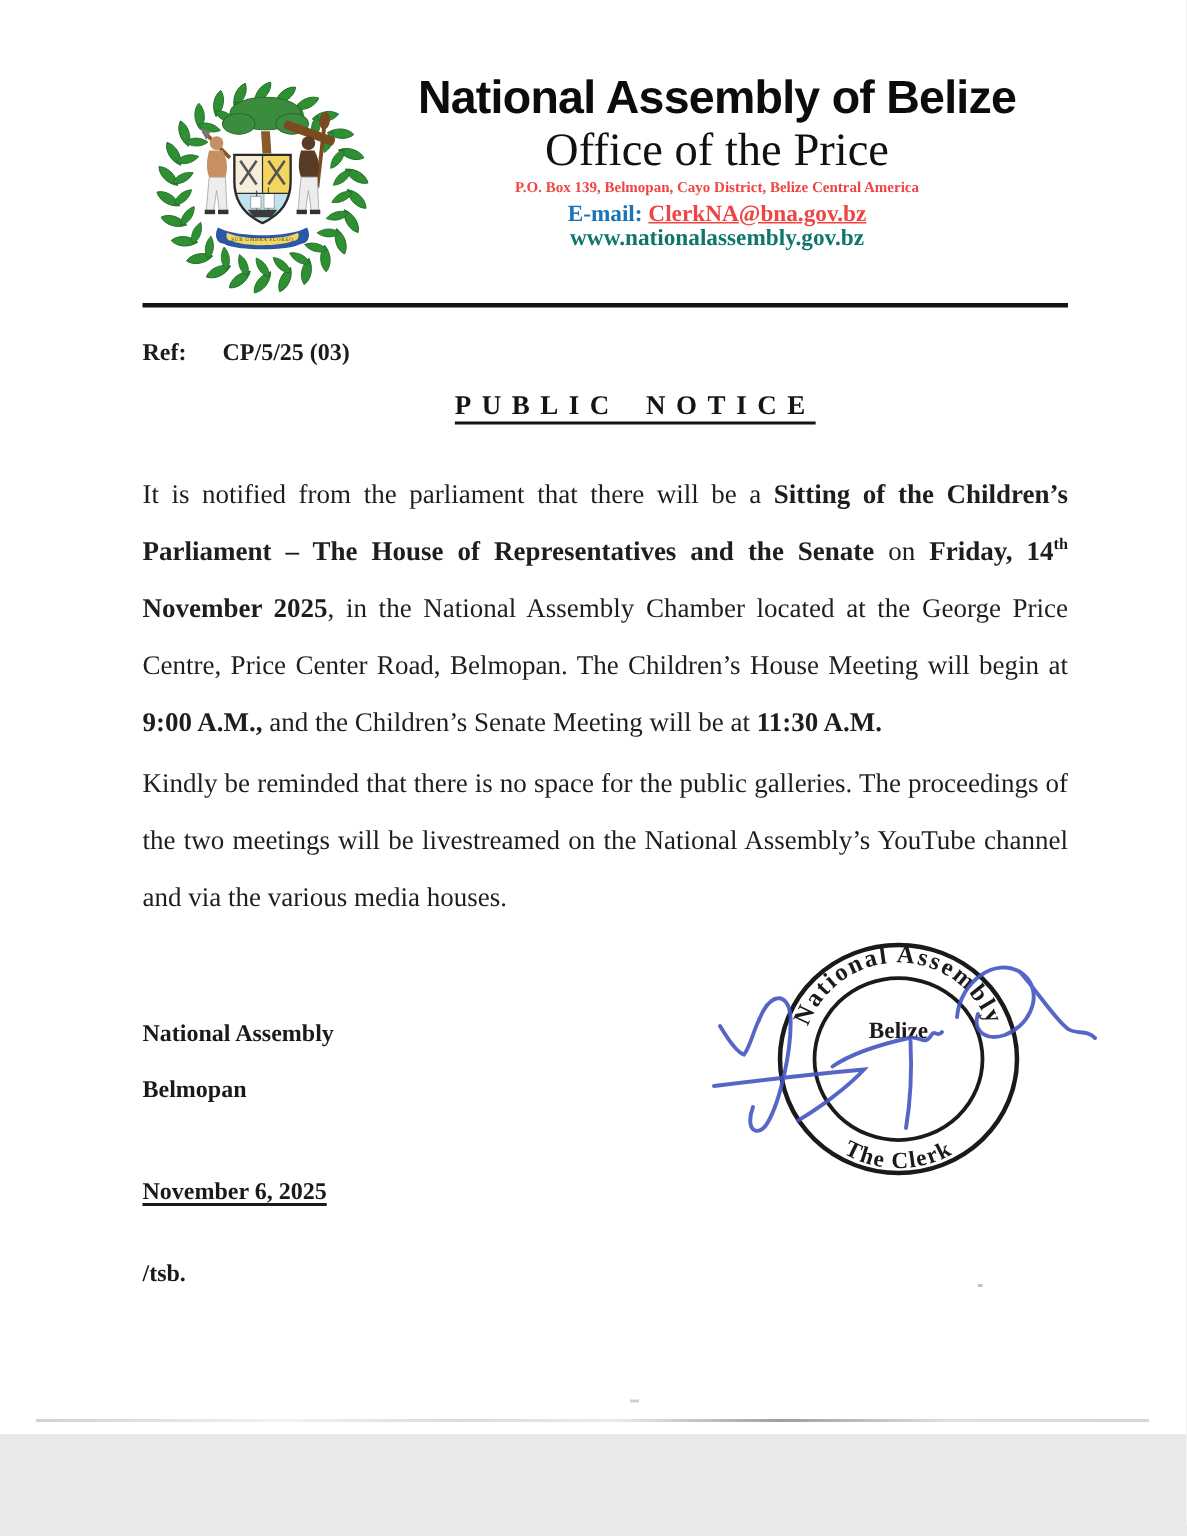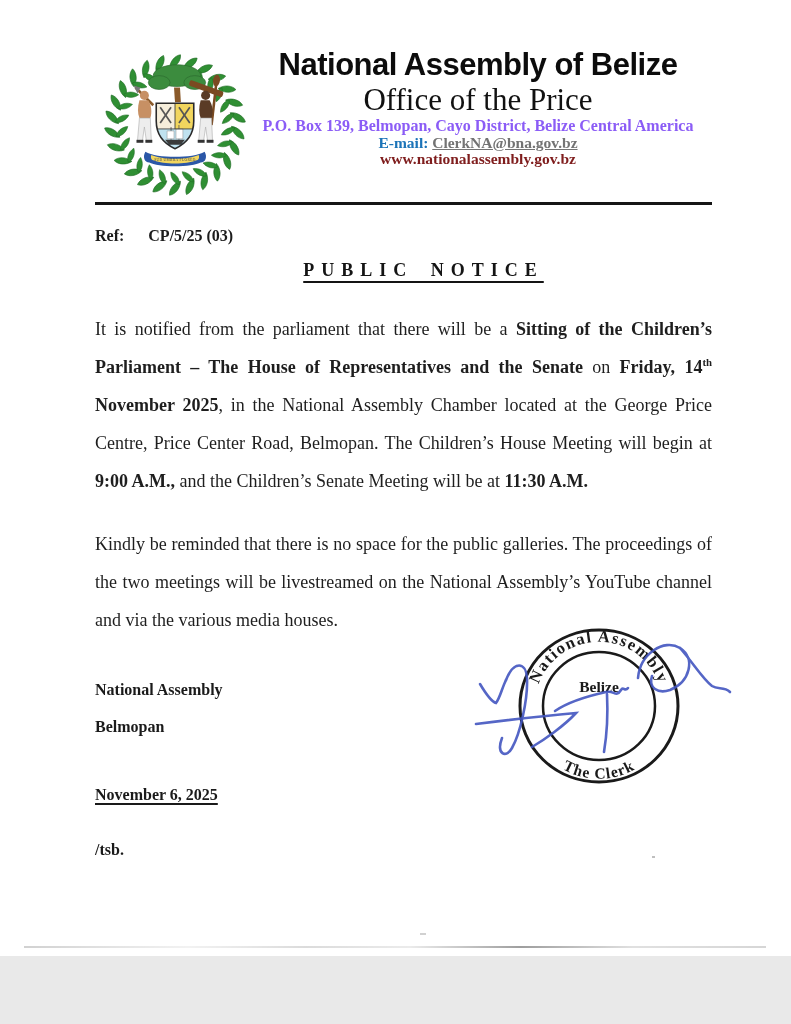--- a/index.html
+++ b/index.html
@@ -17,21 +17,21 @@
   .header-text{
     position:absolute;left:252px;top:48px;width:452px;
     text-align:center;
   }
   .org{
     font-family:"Liberation Sans", sans-serif;
     font-weight:bold;font-size:31px;line-height:34px;
     letter-spacing:-0.5px;color:#0c0c0c;
   }
   .office{font-size:31px;line-height:35px;font-weight:500;color:#111;}
-  .addr,.tel{font-size:16px;font-weight:bold;line-height:17.5px;color:#8b5cf6;}
+  .addr,.tel{font-size:10px;font-weight:bold;line-height:17.5px;color:#ef4444;}
   .email-line,.site-line{font-size:15.5px;font-weight:bold;line-height:16.5px;}
   .blue{color:#1c74b8;}
   a.u{text-decoration:underline;cursor:pointer;}
   .header-divider{
     position:absolute;left:95px;top:202px;width:617px;height:3px;
     background:#151515;
   }
   
   .ref-line{position:absolute;left:95px;top:227px;font-size:16px;font-weight:bold;}
   .ref-line .val{margin-left:24px;}
@@ -41,21 +41,21 @@
     font-size:18px;font-weight:bold;letter-spacing:7px;word-spacing:6px;
     text-decoration:underline;text-underline-offset:5px;text-decoration-thickness:2px;
     color:#141414;
   }
   
   .para{
     position:absolute;left:95px;width:617px;
     font-size:18px;line-height:38px;text-align:justify;color:#1e1e1e;
   }
   .para-1{top:310px;}
-  .para-2{top:525px;}
+  .para-2{top:503px;}
   .b{font-weight:bold;}
   sup{font-size:0.6em;vertical-align:super;line-height:0;margin-top:39px;}
   
   .closing-line{position:absolute;left:95px;font-size:16px;font-weight:bold;color:#1a1a1a;}
   .sender-org{top:681px;}
   .sender-city{top:718px;}
   .notice-date{top:786px;text-decoration:underline;text-underline-offset:3px;text-decoration-thickness:1.5px;}
   .clerk-initials{top:841px;}
   
   .stamp-sig{position:absolute;left:468px;top:616px;width:280px;height:196px;}
@@ -185,22 +185,22 @@
       <path d="M50,107 C62,114 98,114 110,107 C113,112 111,118 106,118 C98,123 62,123 54,118 C49,118 47,112 50,107 Z" fill="#2b57a7"></path>
       <path d="M56,110.5 C66,115.5 94,115.5 104,110.5 C105,113.5 104,116 101,116 C92,120 68,120 59,116 C56,116 55,113.5 56,110.5 Z" fill="#f2d65e"></path>
       <text x="80" y="116" text-anchor="middle" font-size="3.6" letter-spacing="0.4" fill="#444">SUB UMBRA FLOREO</text>
     </g>
   </svg>
 
   <div class="header-text">
     <div class="org">National Assembly of Belize</div>
     <div class="office">Office of the Price</div>
     <div class="addr">P.O. Box 139, Belmopan, Cayo District, Belize Central America</div>
-    <div class="email-line blue" style="color: rgb(28, 116, 184);"><span>E-mail: </span><a class="u blue" style="color: #737373; font-family: Liberation Serif, serif;">ClerkNA@bna.gov.bz</a></div>
-    <div class="site-line blue" style="color: #7f1d1d;">www.nationalassembly.gov.bz</div>
+    <div class="email-line blue" style="color: rgb(28, 116, 184);"><span>E-mail: </span><a class="u blue" style="color: #ef4444; font-family: Liberation Serif, serif;">ClerkNA@bna.gov.bz</a></div>
+    <div class="site-line blue" style="color: #0f766e;">www.nationalassembly.gov.bz</div>
   </div>
 
   <div class="header-divider"></div>
 
   <div class="ref-line">
     <span>Ref:</span><span class="val">CP/5/25 (03)</span>
   </div>
 
   <div class="notice-title-wrap">
     <span class="notice-title">PUBLIC NOTICE</span>

